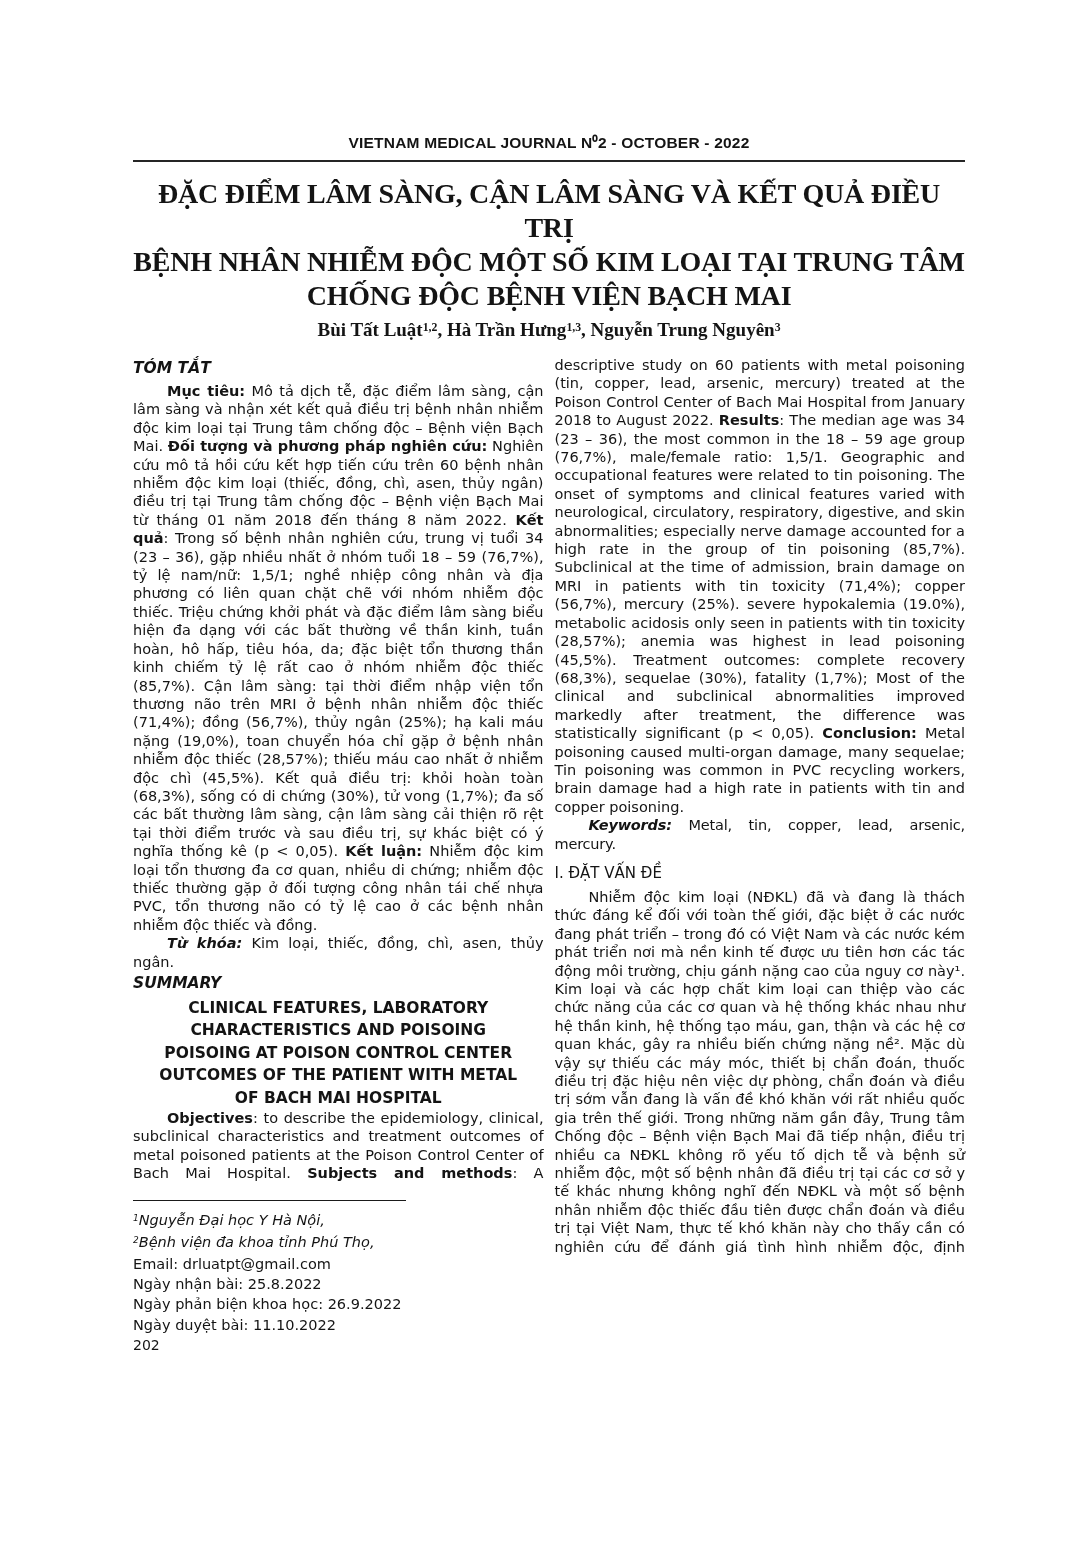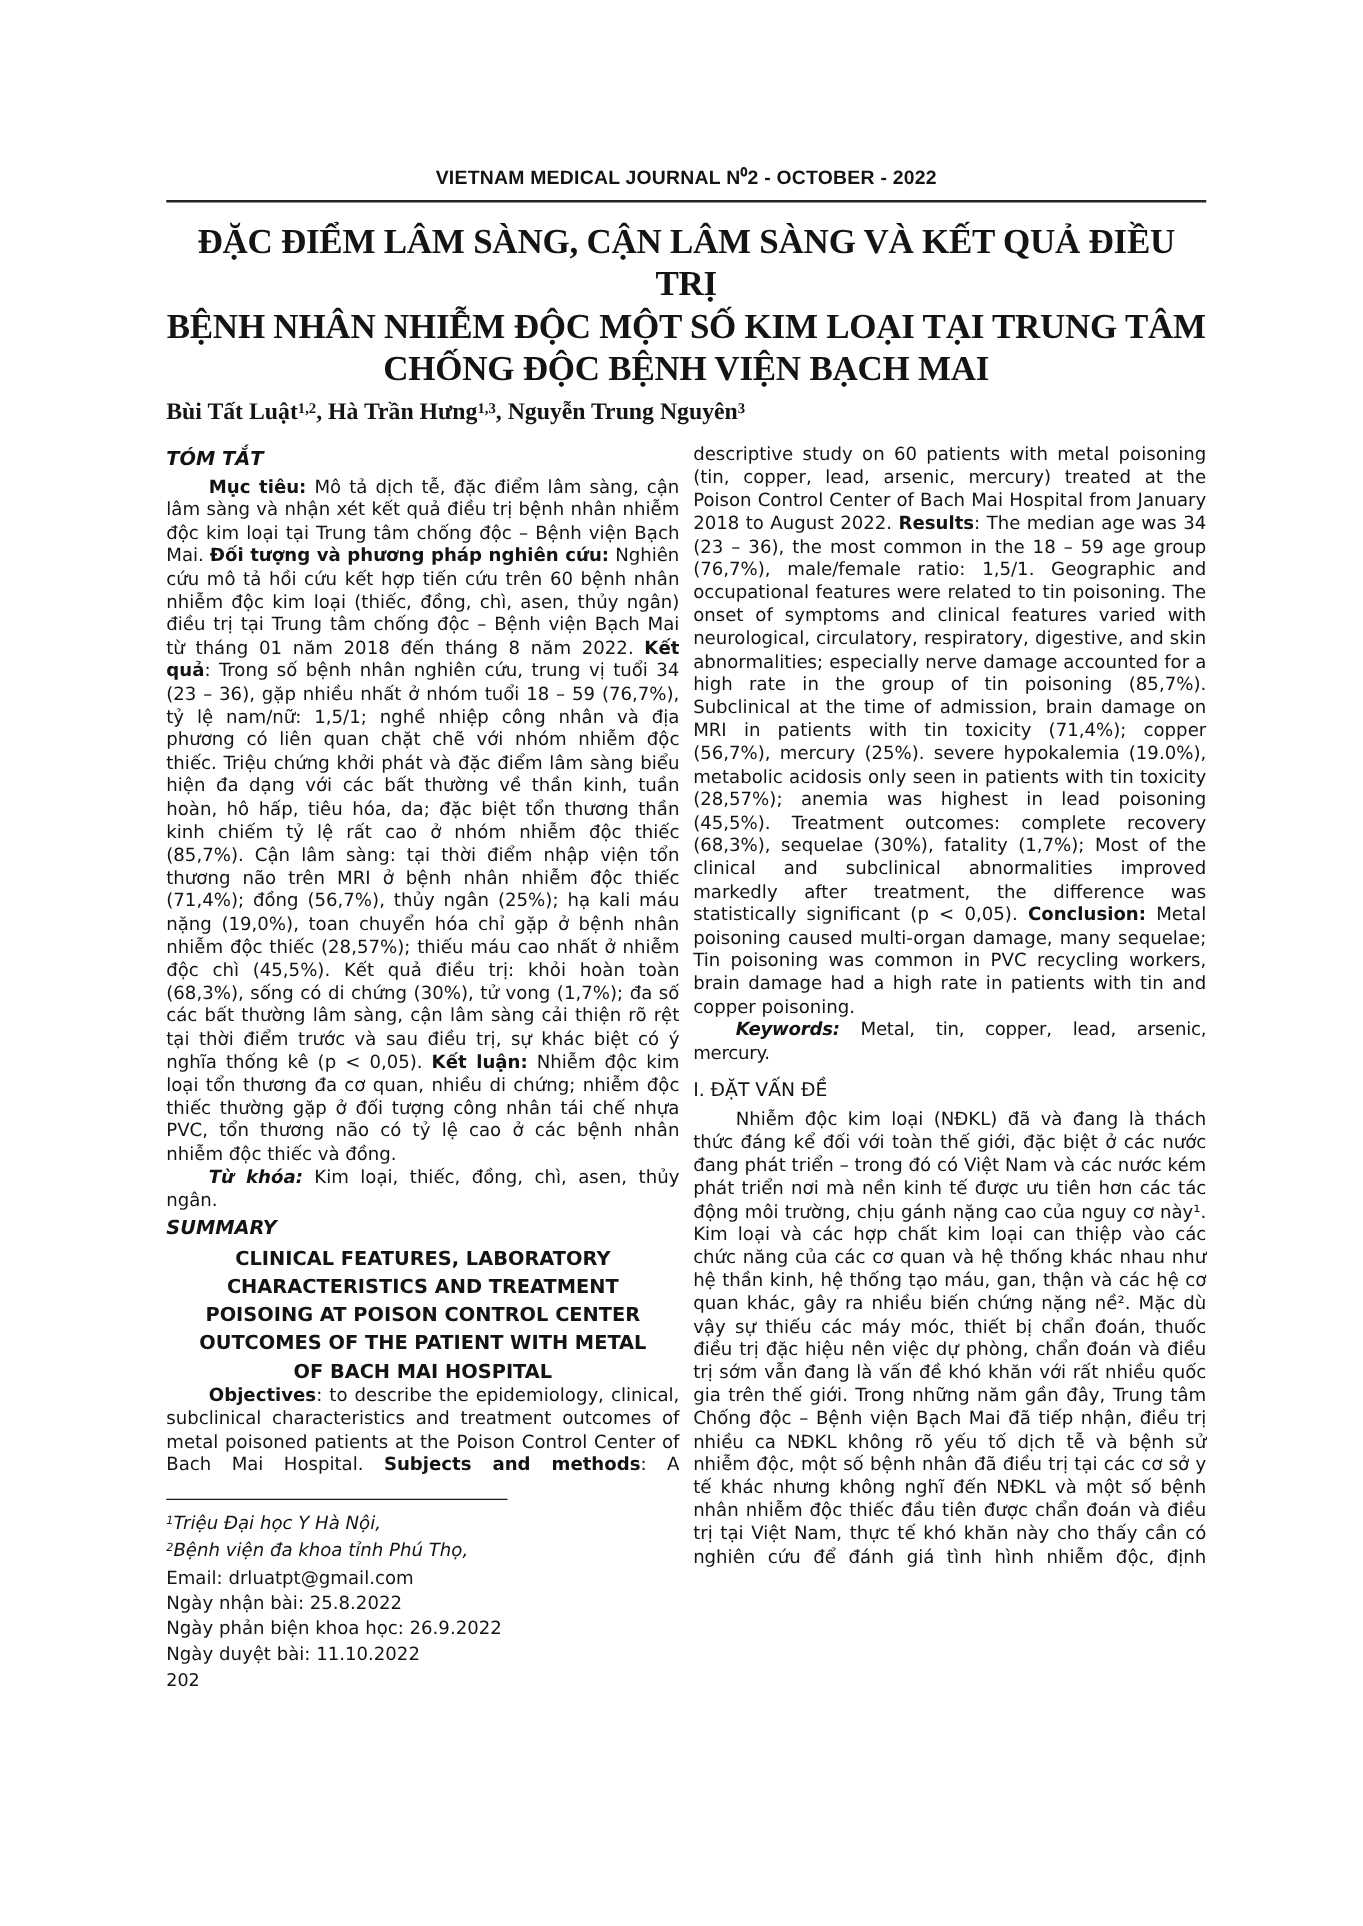--- a/index.html
+++ b/index.html
@@ -33,21 +33,21 @@
     text-align: center;
     font-family: "Liberation Serif", serif;
     font-weight: 700;
     font-size: 28px;
     line-height: 34px;
     letter-spacing: -0.2px;
   }
   .article-title span { display: block; }
   .authors {
     margin-top: 5px;
-    text-align: left;
+    text-align: center;
     font-family: "Liberation Serif", serif;
     font-weight: 700;
     font-size: 19px;
     line-height: 24px;
   }
   sup { font-size: 62%; vertical-align: baseline; position: relative; top: -0.45em; }
   .columns { display: flex; gap: 11px; margin-top: 11px; }
   .col { flex: 1 1 0; min-width: 0; }
   p.body, .fn-line {
     margin: 0;
@@ -114,29 +114,29 @@
 
   <div class="columns">
 
     <div class="col">
       <h2 class="h-run">TÓM TẮT</h2>
       <p class="body indent"><span class="b">Mục tiêu:</span><span> Mô tả dịch tễ, đặc điểm lâm sàng, cận lâm sàng và nhận xét kết quả điều trị bệnh nhân nhiễm độc kim loại tại Trung tâm chống độc – Bệnh viện Bạch Mai. </span><span class="b">Đối tượng và phương pháp nghiên cứu:</span><span> Nghiên cứu mô tả hồi cứu kết hợp tiến cứu trên 60 bệnh nhân nhiễm độc kim loại (thiếc, đồng, chì, asen, thủy ngân) điều trị tại Trung tâm chống độc – Bệnh viện Bạch Mai từ tháng 01 năm 2018 đến tháng 8 năm 2022. </span><span class="b">Kết quả</span><span>: Trong số bệnh nhân nghiên cứu, trung vị tuổi 34 (23 – 36), gặp nhiều nhất ở nhóm tuổi 18 – 59 (76,7%), tỷ lệ nam/nữ: 1,5/1; nghề nhiệp công nhân và địa phương có liên quan chặt chẽ với nhóm nhiễm độc thiếc. Triệu chứng khởi phát và đặc điểm lâm sàng biểu hiện đa dạng với các bất thường về thần kinh, tuần hoàn, hô hấp, tiêu hóa, da; đặc biệt tổn thương thần kinh chiếm tỷ lệ rất cao ở nhóm nhiễm độc thiếc (85,7%). Cận lâm sàng: tại thời điểm nhập viện tổn thương não trên MRI ở bệnh nhân nhiễm độc thiếc (71,4%); đồng (56,7%), thủy ngân (25%); hạ kali máu nặng (19,0%), toan chuyển hóa chỉ gặp ở bệnh nhân nhiễm độc thiếc (28,57%); thiếu máu cao nhất ở nhiễm độc chì (45,5%). Kết quả điều trị: khỏi hoàn toàn (68,3%), sống có di chứng (30%), tử vong (1,7%); đa số các bất thường lâm sàng, cận lâm sàng cải thiện rõ rệt tại thời điểm trước và sau điều trị, sự khác biệt có ý nghĩa thống kê (p &lt; 0,05). </span><span class="b">Kết luận:</span><span> Nhiễm độc kim loại tổn thương đa cơ quan, nhiều di chứng; nhiễm độc thiếc thường gặp ở đối tượng công nhân tái chế nhựa PVC, tổn thương não có tỷ lệ cao ở các bệnh nhân nhiễm độc thiếc và đồng.</span></p>
       <p class="body indent"><span class="bi">Từ khóa:</span><span> Kim loại, thiếc, đồng, chì, asen, thủy ngân.</span></p>
       <h2 class="h-run">SUMMARY</h2>
       <div class="en-title">
         <div>CLINICAL FEATURES, LABORATORY</div>
-        <div>CHARACTERISTICS AND TREATMENT</div>
+        <div>CHARACTERISTICS AND POISOING</div>
         <div>POISOING AT POISON CONTROL CENTER</div>
         <div>OUTCOMES OF THE PATIENT WITH METAL</div>
         <div>OF BACH MAI HOSPITAL</div>
       </div>
       <p class="body indent justify-last"><span class="b">Objectives</span><span>: to describe the epidemiology, clinical, subclinical characteristics and treatment outcomes of metal poisoned patients at the Poison Control Center of Bach Mai Hospital. </span><span class="b">Subjects and methods</span><span>: A</span></p>
       <hr class="footnote-rule">
       <div>
-        <div class="fn-line"><sup class="i">1</sup><span class="i">Triệu Đại học Y Hà Nội,</span></div>
+        <div class="fn-line"><sup class="i">1</sup><span class="i">Nguyễn Đại học Y Hà Nội,</span></div>
         <div class="fn-line"><sup class="i">2</sup><span class="i">Bệnh viện đa khoa tỉnh Phú Thọ,</span></div>
         <div class="fn-line"><span>Email: drluatpt@gmail.com</span></div>
         <div class="fn-line"><span>Ngày nhận bài: 25.8.2022</span></div>
         <div class="fn-line"><span>Ngày phản biện khoa học: 26.9.2022</span></div>
         <div class="fn-line"><span>Ngày duyệt bài: 11.10.2022</span></div>
       </div>
     </div>
 
     <div class="col">
       <p class="body"><span>descriptive study on 60 patients with metal poisoning (tin, copper, lead, arsenic, mercury) treated at the Poison Control Center of Bach Mai Hospital from January 2018 to August 2022. </span><span class="b">Results</span><span>: The median age was 34 (23 – 36), the most common in the 18 – 59 age group (76,7%), male/female ratio: 1,5/1. Geographic and occupational features were related to tin poisoning. The onset of symptoms and clinical features varied with neurological, circulatory, respiratory, digestive, and skin abnormalities; especially nerve damage accounted for a high rate in the group of tin poisoning (85,7%). Subclinical at the time of admission, brain damage on MRI in patients with tin toxicity (71,4%); copper (56,7%), mercury (25%). severe hypokalemia (19.0%), metabolic acidosis only seen in patients with tin toxicity (28,57%); anemia was highest in lead poisoning (45,5%). Treatment outcomes: complete recovery (68,3%), sequelae (30%), fatality (1,7%); Most of the clinical and subclinical abnormalities improved markedly after treatment, the difference was statistically significant (p &lt; 0,05). </span><span class="b">Conclusion:</span><span> Metal poisoning caused multi-organ damage, many sequelae; Tin poisoning was common in PVC recycling workers, brain damage had a high rate in patients with tin and copper poisoning.</span></p>

